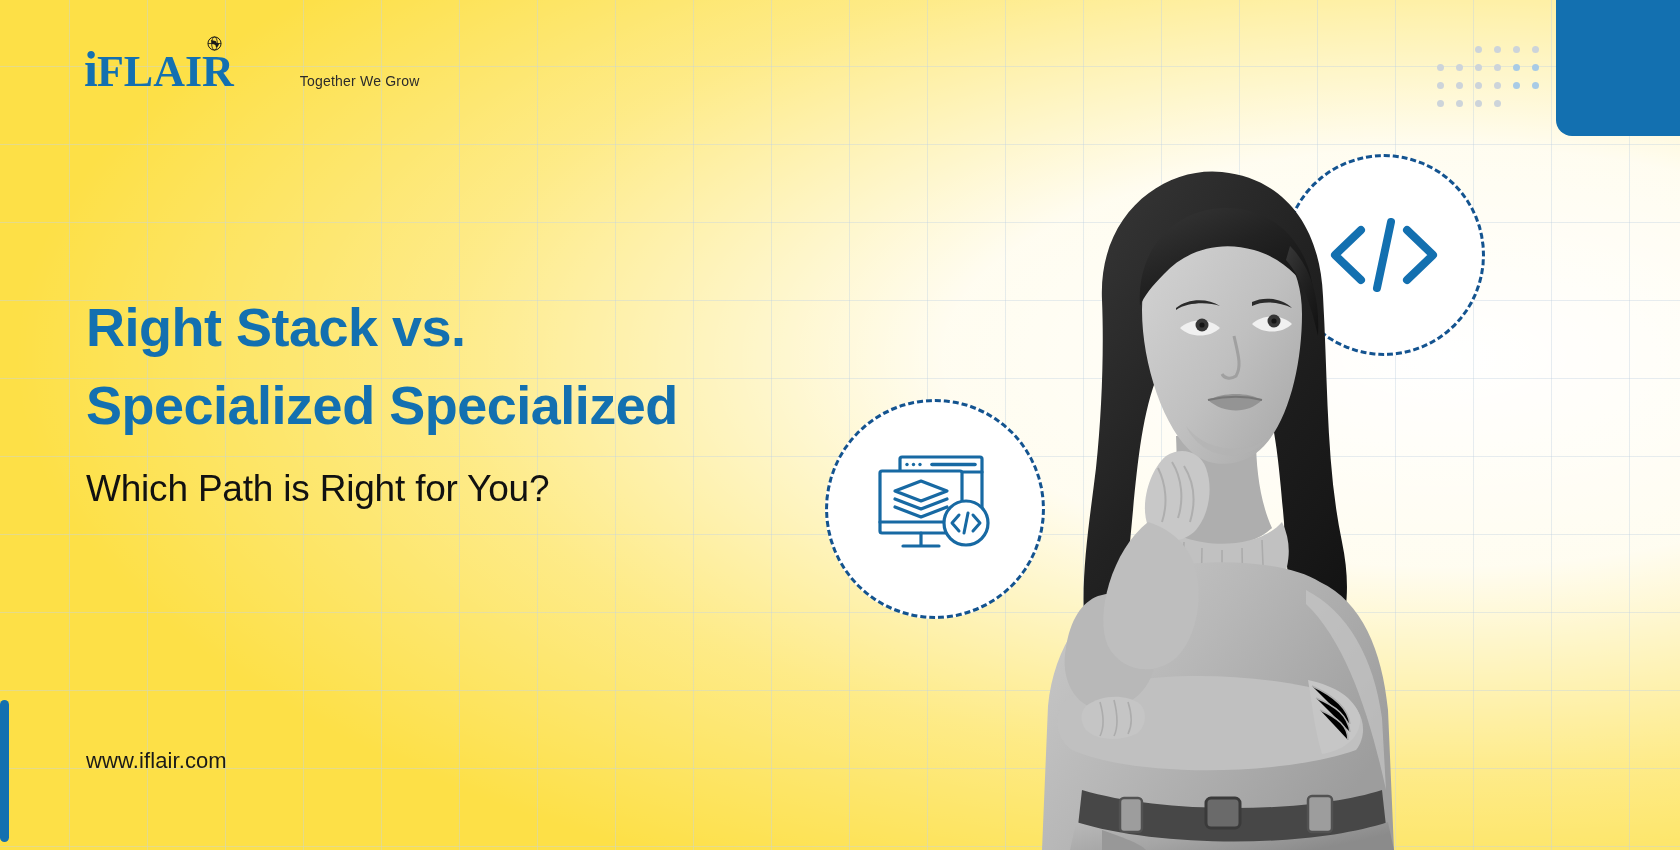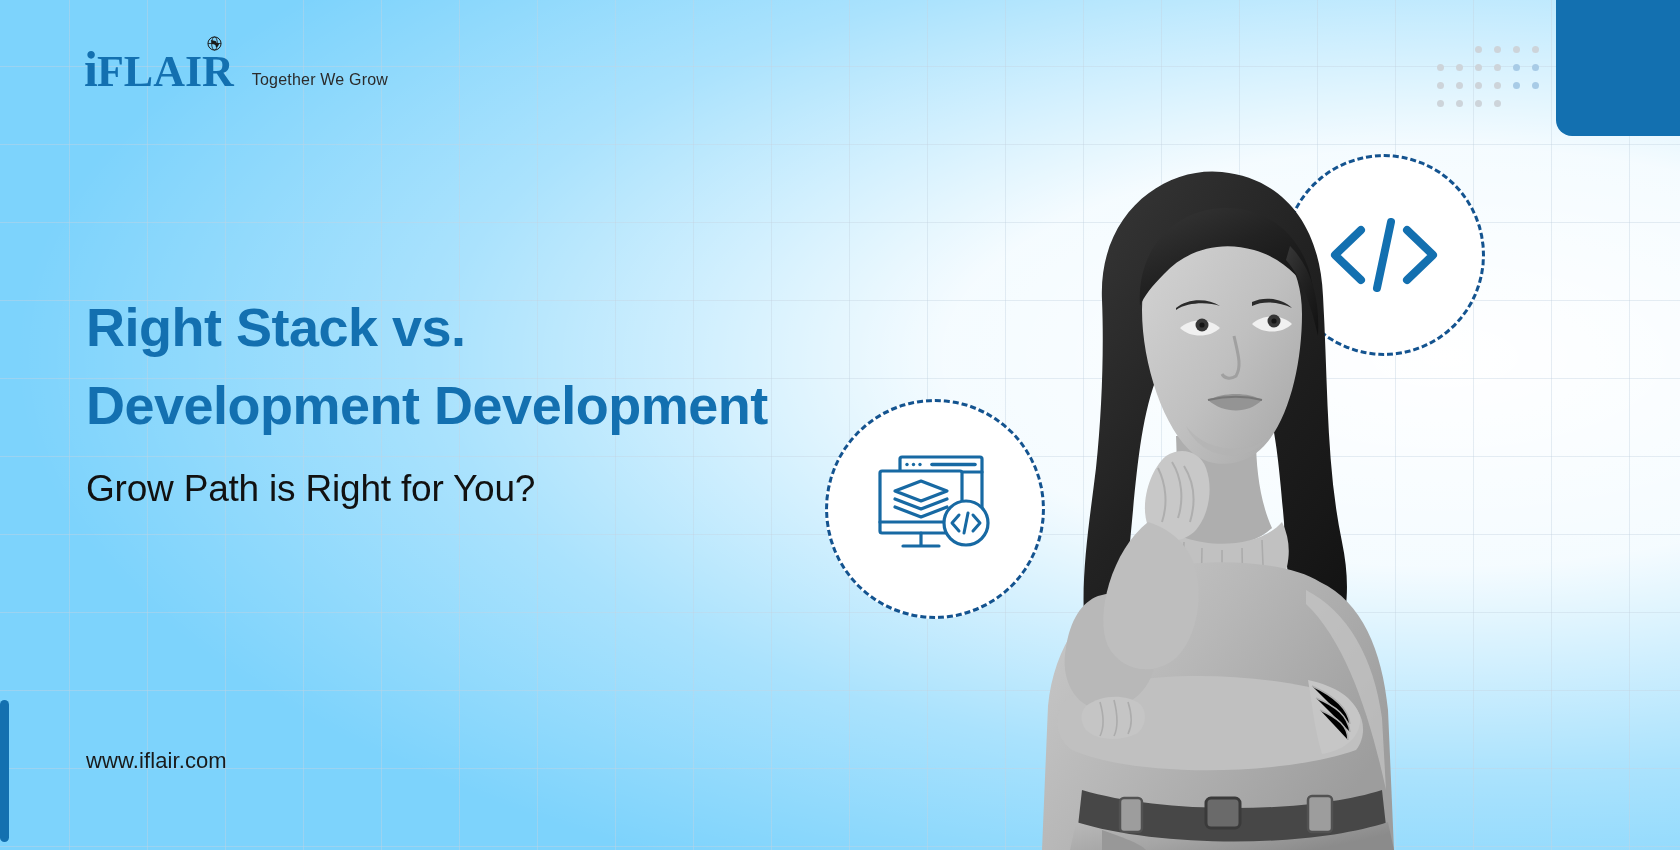--- a/index.html
+++ b/index.html
@@ -10,21 +10,21 @@
   body {
     font-family: "Liberation Sans", sans-serif;
   }
 
   
   #banner {
     position: relative;
     width: 1680px;
     height: 850px;
     overflow: hidden;
-    background: #7dd3fc;
+    background: #fde047;
   }
 
   
   .bg-wash {
     position: absolute;
     inset: 0;
     background:
       radial-gradient(115% 95% at 86% 42%, #ffffff 0%, rgba(255,255,255,0.92) 26%, rgba(255,255,255,0.35) 52%, rgba(255,255,255,0) 74%);
     pointer-events: none;
   }
@@ -107,24 +107,25 @@
     letter-spacing: 0px;
   }
   .logo-globe {
     position: absolute;
     top: -8px;
     left: 123px;
     width: 15px;
     height: 15px;
   }
   .logo-tagline {
-    font-size: 16px;
+    font-size: 14px;
     color: #2b2b2b;
     letter-spacing: 0.2px;
     padding-bottom: 5px;
+    margin-left: 48px;
   }
 
   
   .copy {
     position: absolute;
     left: 86px;
     top: 288px;
     width: 760px;
   }
   .headline {
@@ -246,23 +247,23 @@
         <path d="M1.5 12 H22.5" stroke="#1a1a1a" stroke-width="1.3"></path>
         <path d="M6 6.5c2.5 1 5 .5 7.5 1.6 1.8.8 1.2 2.6 2.6 3.4 1.4.8 2.6-.4 3.4.8-1 2.6-2.2 4.6-4.6 6.2-1.4-1.4-.6-3.4-2.2-4.4-1.6-1-3.4-.2-4.6-1.6-1-1.2-.4-3.2-2.1-6z" fill="#1a1a1a"></path>
       </svg>
     </div>
     <div class="logo-tagline">Together We Grow</div>
   </div>
 
   <div class="copy nosel">
     <h1 class="headline">
       <span class="ln">Right Stack vs.</span>
-      <span class="ln">Development Development</span>
+      <span class="ln">Specialized Specialized</span>
     </h1>
-    <p class="subhead">Grow Path is Right for You?</p>
+    <p class="subhead">Which Path is Right for You?</p>
   </div>
 
   <div class="site-url nosel">www.iflair.com</div>
 
   <div class="circle circle-code">
     <svg width="118" height="90" viewBox="0 0 118 90">
       <g fill="none" stroke="#1370b0" stroke-width="8" stroke-linecap="round" stroke-linejoin="round">
         <polyline points="36,20 10,45 36,70"></polyline>
         <polyline points="82,20 108,45 82,70"></polyline>
         <line x1="66" y1="12" x2="52" y2="78"></line>

